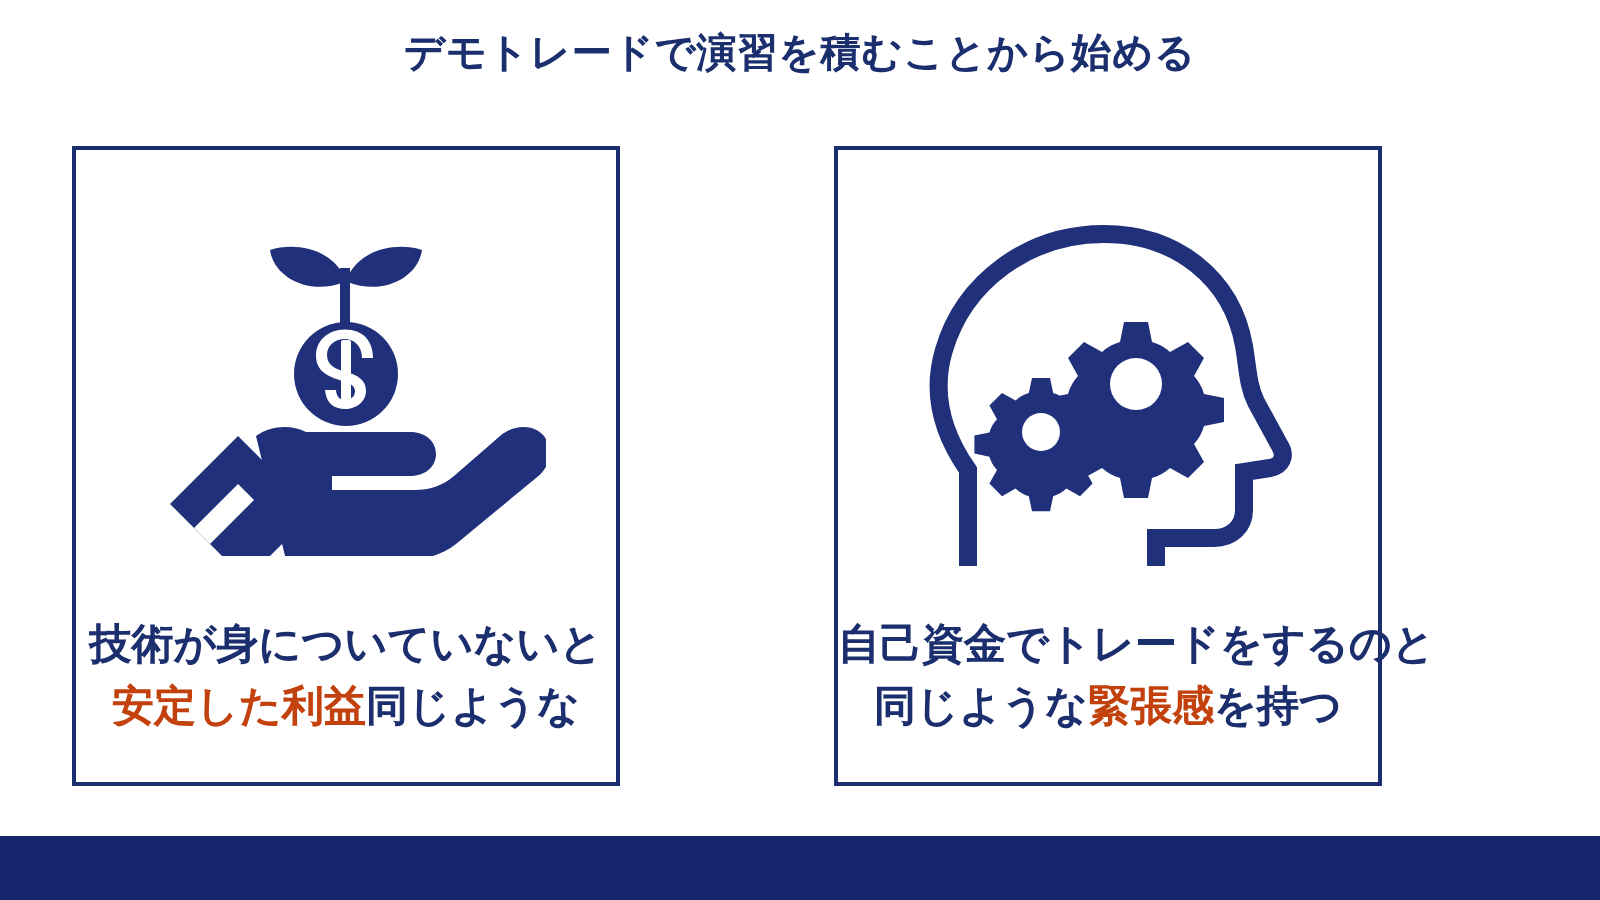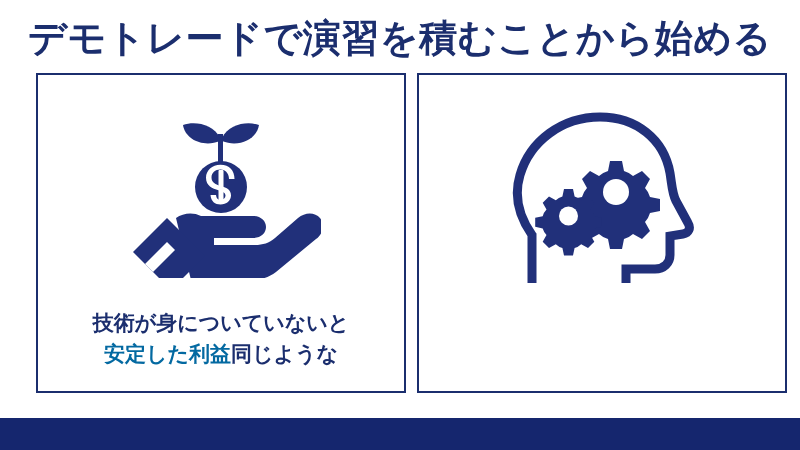--- a/index.html
+++ b/index.html
@@ -16,33 +16,33 @@
     background: #ffffff;
   }
 
   
   #slide-title {
     position: absolute;
     top: 14px;
     left: 0;
     width: 800px;
     text-align: center;
-    font-size: 38px;
+    font-size: 20px;
     font-weight: bold;
     letter-spacing: 0.5px;
     color: #1b2e6e;
     white-space: nowrap;
     line-height: 1.3;
   }
 
   
   .card {
     position: absolute;
     top: 73px;
-    width: 370px;
+    width: 274px;
     height: 320px;
     border: 2px solid #1b2e6e;
     box-sizing: border-box;
     background: #ffffff;
   }
   #card-left  { left: 36px;  }
   #card-right { left: 417px; }
 
   .card-icon {
     position: absolute;
@@ -62,21 +62,21 @@
     width: 100%;
     text-align: center;
     font-size: 21px;
     font-weight: bold;
     line-height: 1.45;
     color: #1b2e6e;
     letter-spacing: 0px;
     white-space: nowrap;
   }
   .card-caption .line { display: block; }
-  .hl { color: #0369a1; text-align: right; }
+  .hl { color: #c2410c; text-align: right; }
 
   
   #bottom-bar {
     position: absolute;
     left: 0;
     bottom: 0;
     width: 800px;
     height: 32px;
     background: #15266e;
   }
@@ -158,15 +158,21 @@
                  a16 16 0 0 1 3.8 6.6 l7.5 1.6 v9 l-7.5 1.6 a16 16 0 0 1 -3.8 6.6 l3.8 6.8
                  l-6.3 6.3 l-6.8 -3.8 a16 16 0 0 1 -6.6 3.8 l-1.6 7.5 h-9 l-1.6 -7.5
                  a16 16 0 0 1 -6.6 -3.8 l-6.8 3.8 l-6.3 -6.3 l3.8 -6.8
                  a16 16 0 0 1 -3.8 -6.6 l-7.5 -1.6 v-9 l7.5 -1.6 a16 16 0 0 1 3.8 -6.6
                  l-3.8 -6.8 l6.3 -6.3 l6.8 3.8 a16 16 0 0 1 6.6 -3.8 Z"></path>
         <circle cx="66.5" cy="113" r="9.5" fill="#ffffff"></circle>
       </g>
     </svg>
   </div>
 
+  <div class="card-caption">
+    <span class="line">自己資金でトレードをするのと</span>
+    <span class="line">
+      <span>同じような</span><span class="hl">緊張感</span><span>を持つ</span>
+    </span>
+  </div>
 </div>
 
 <div id="bottom-bar"></div>
 
 </body></html>

